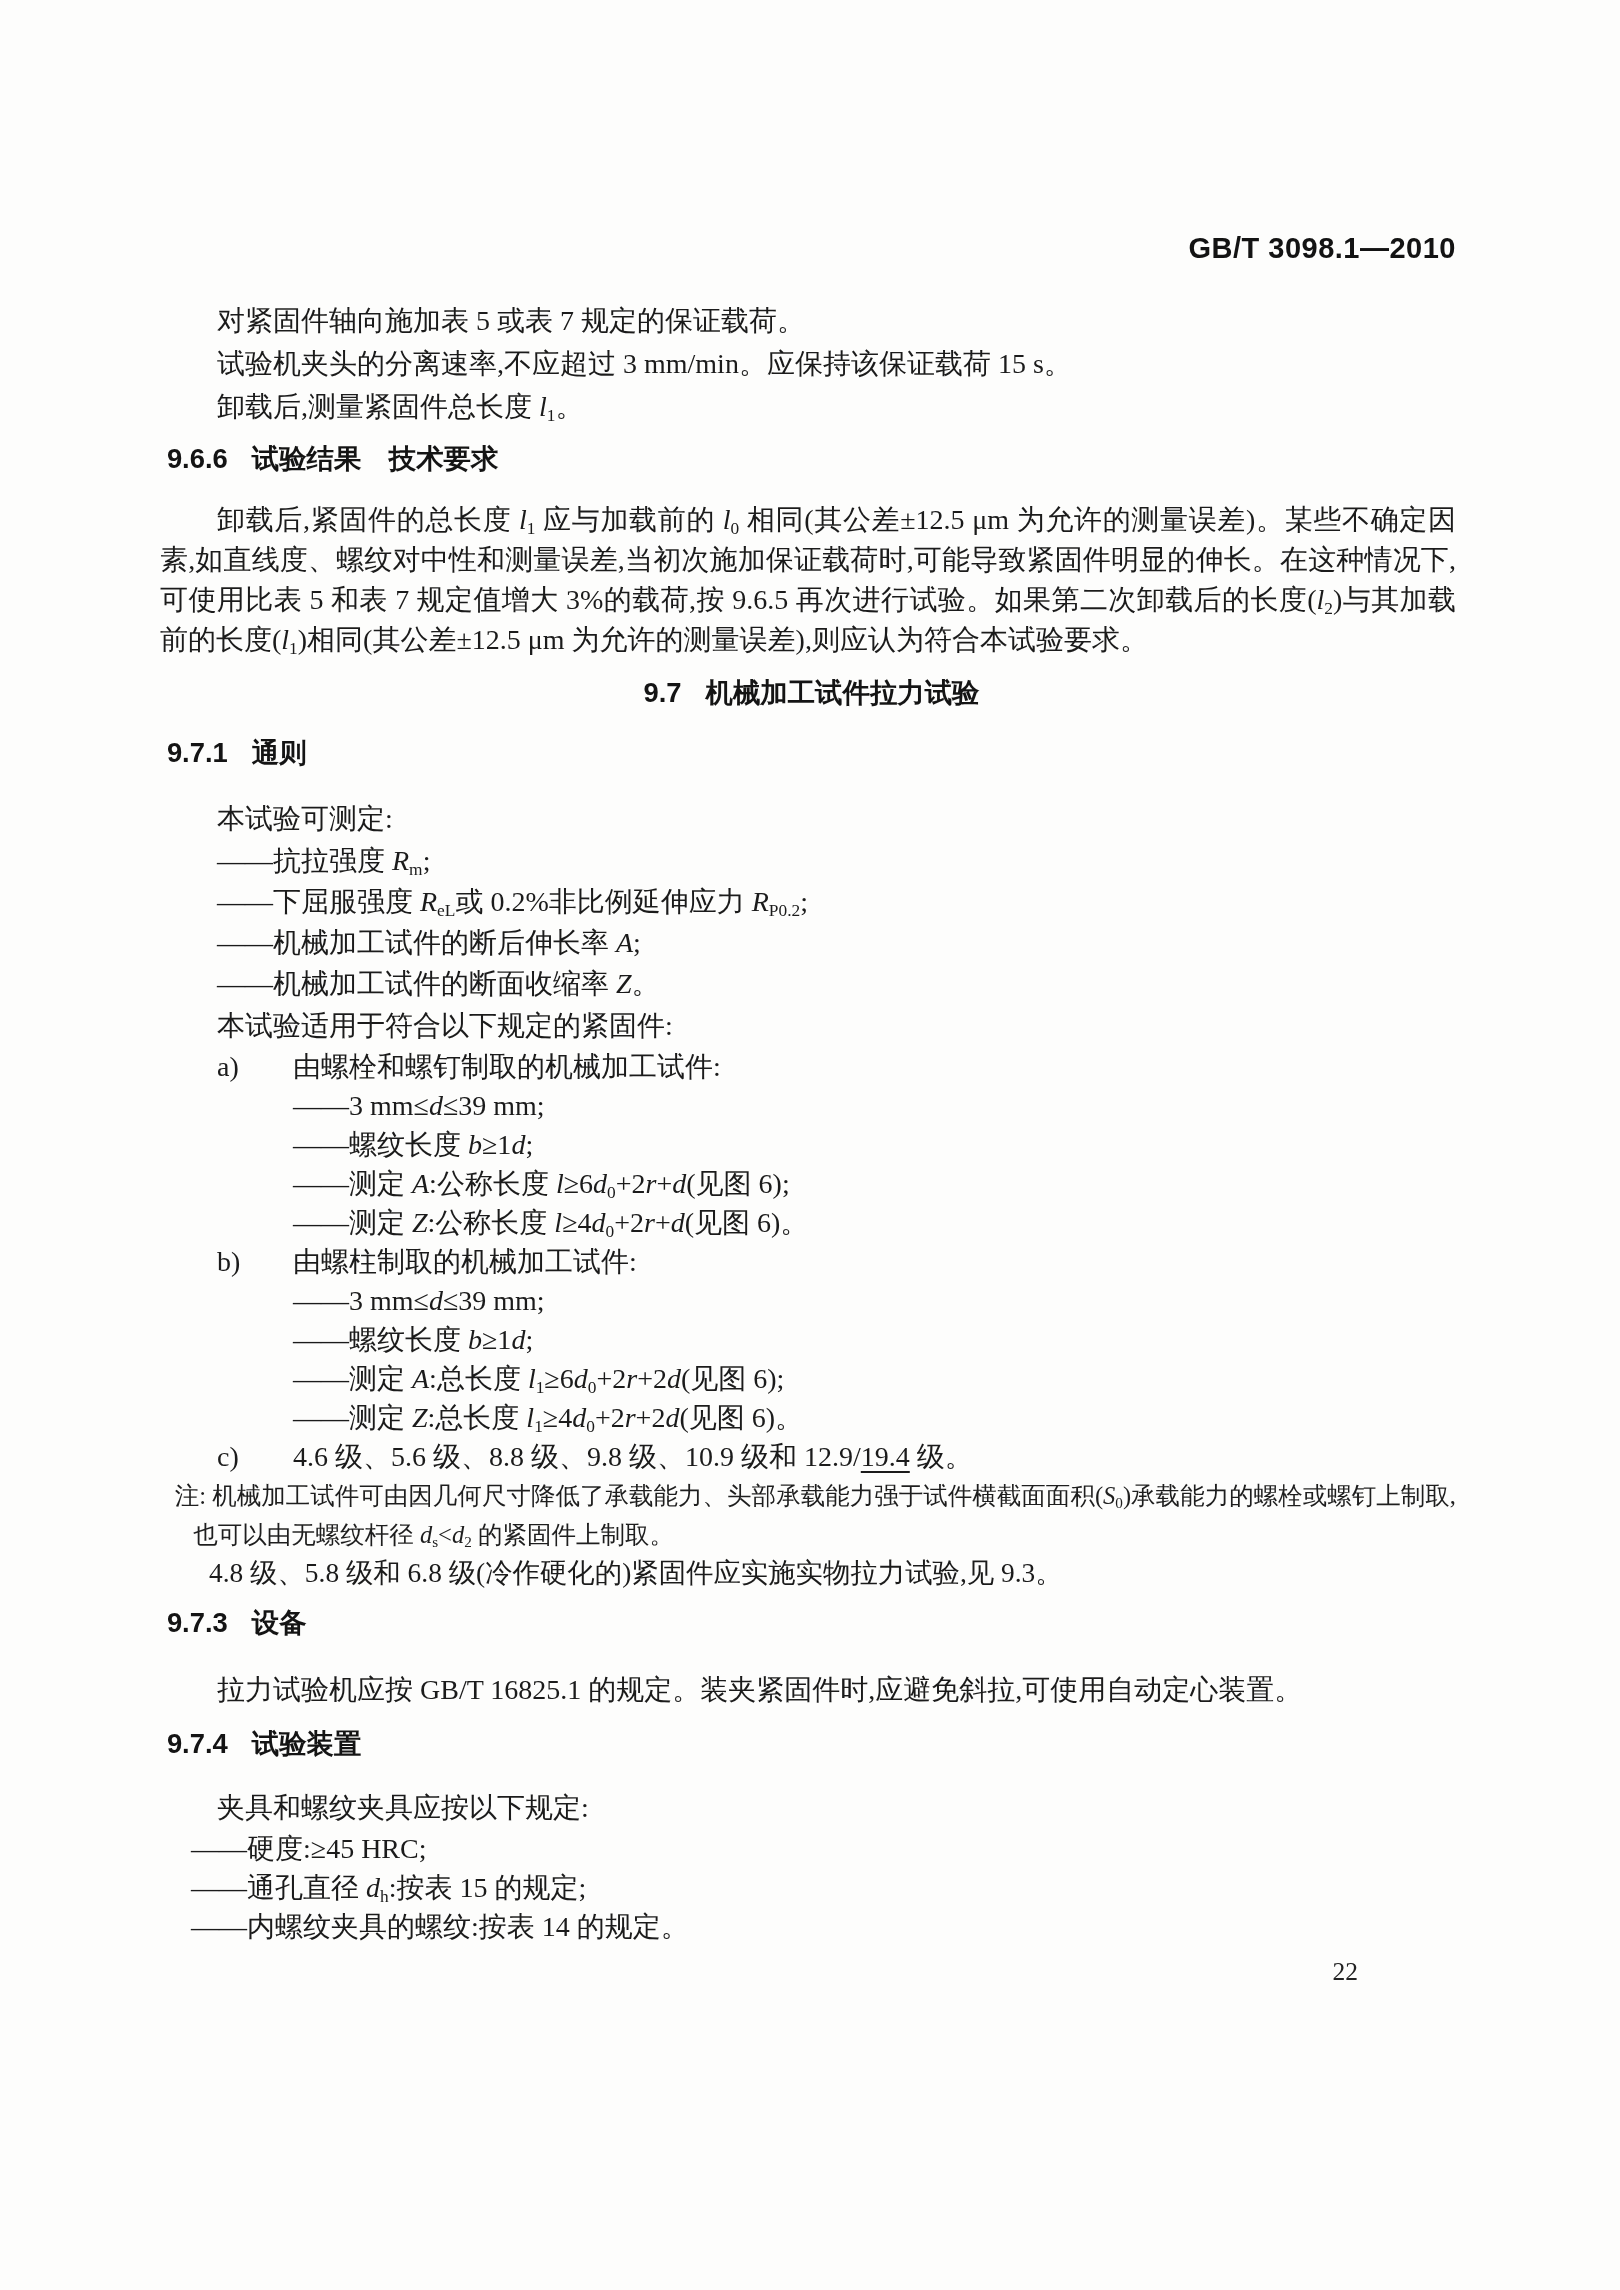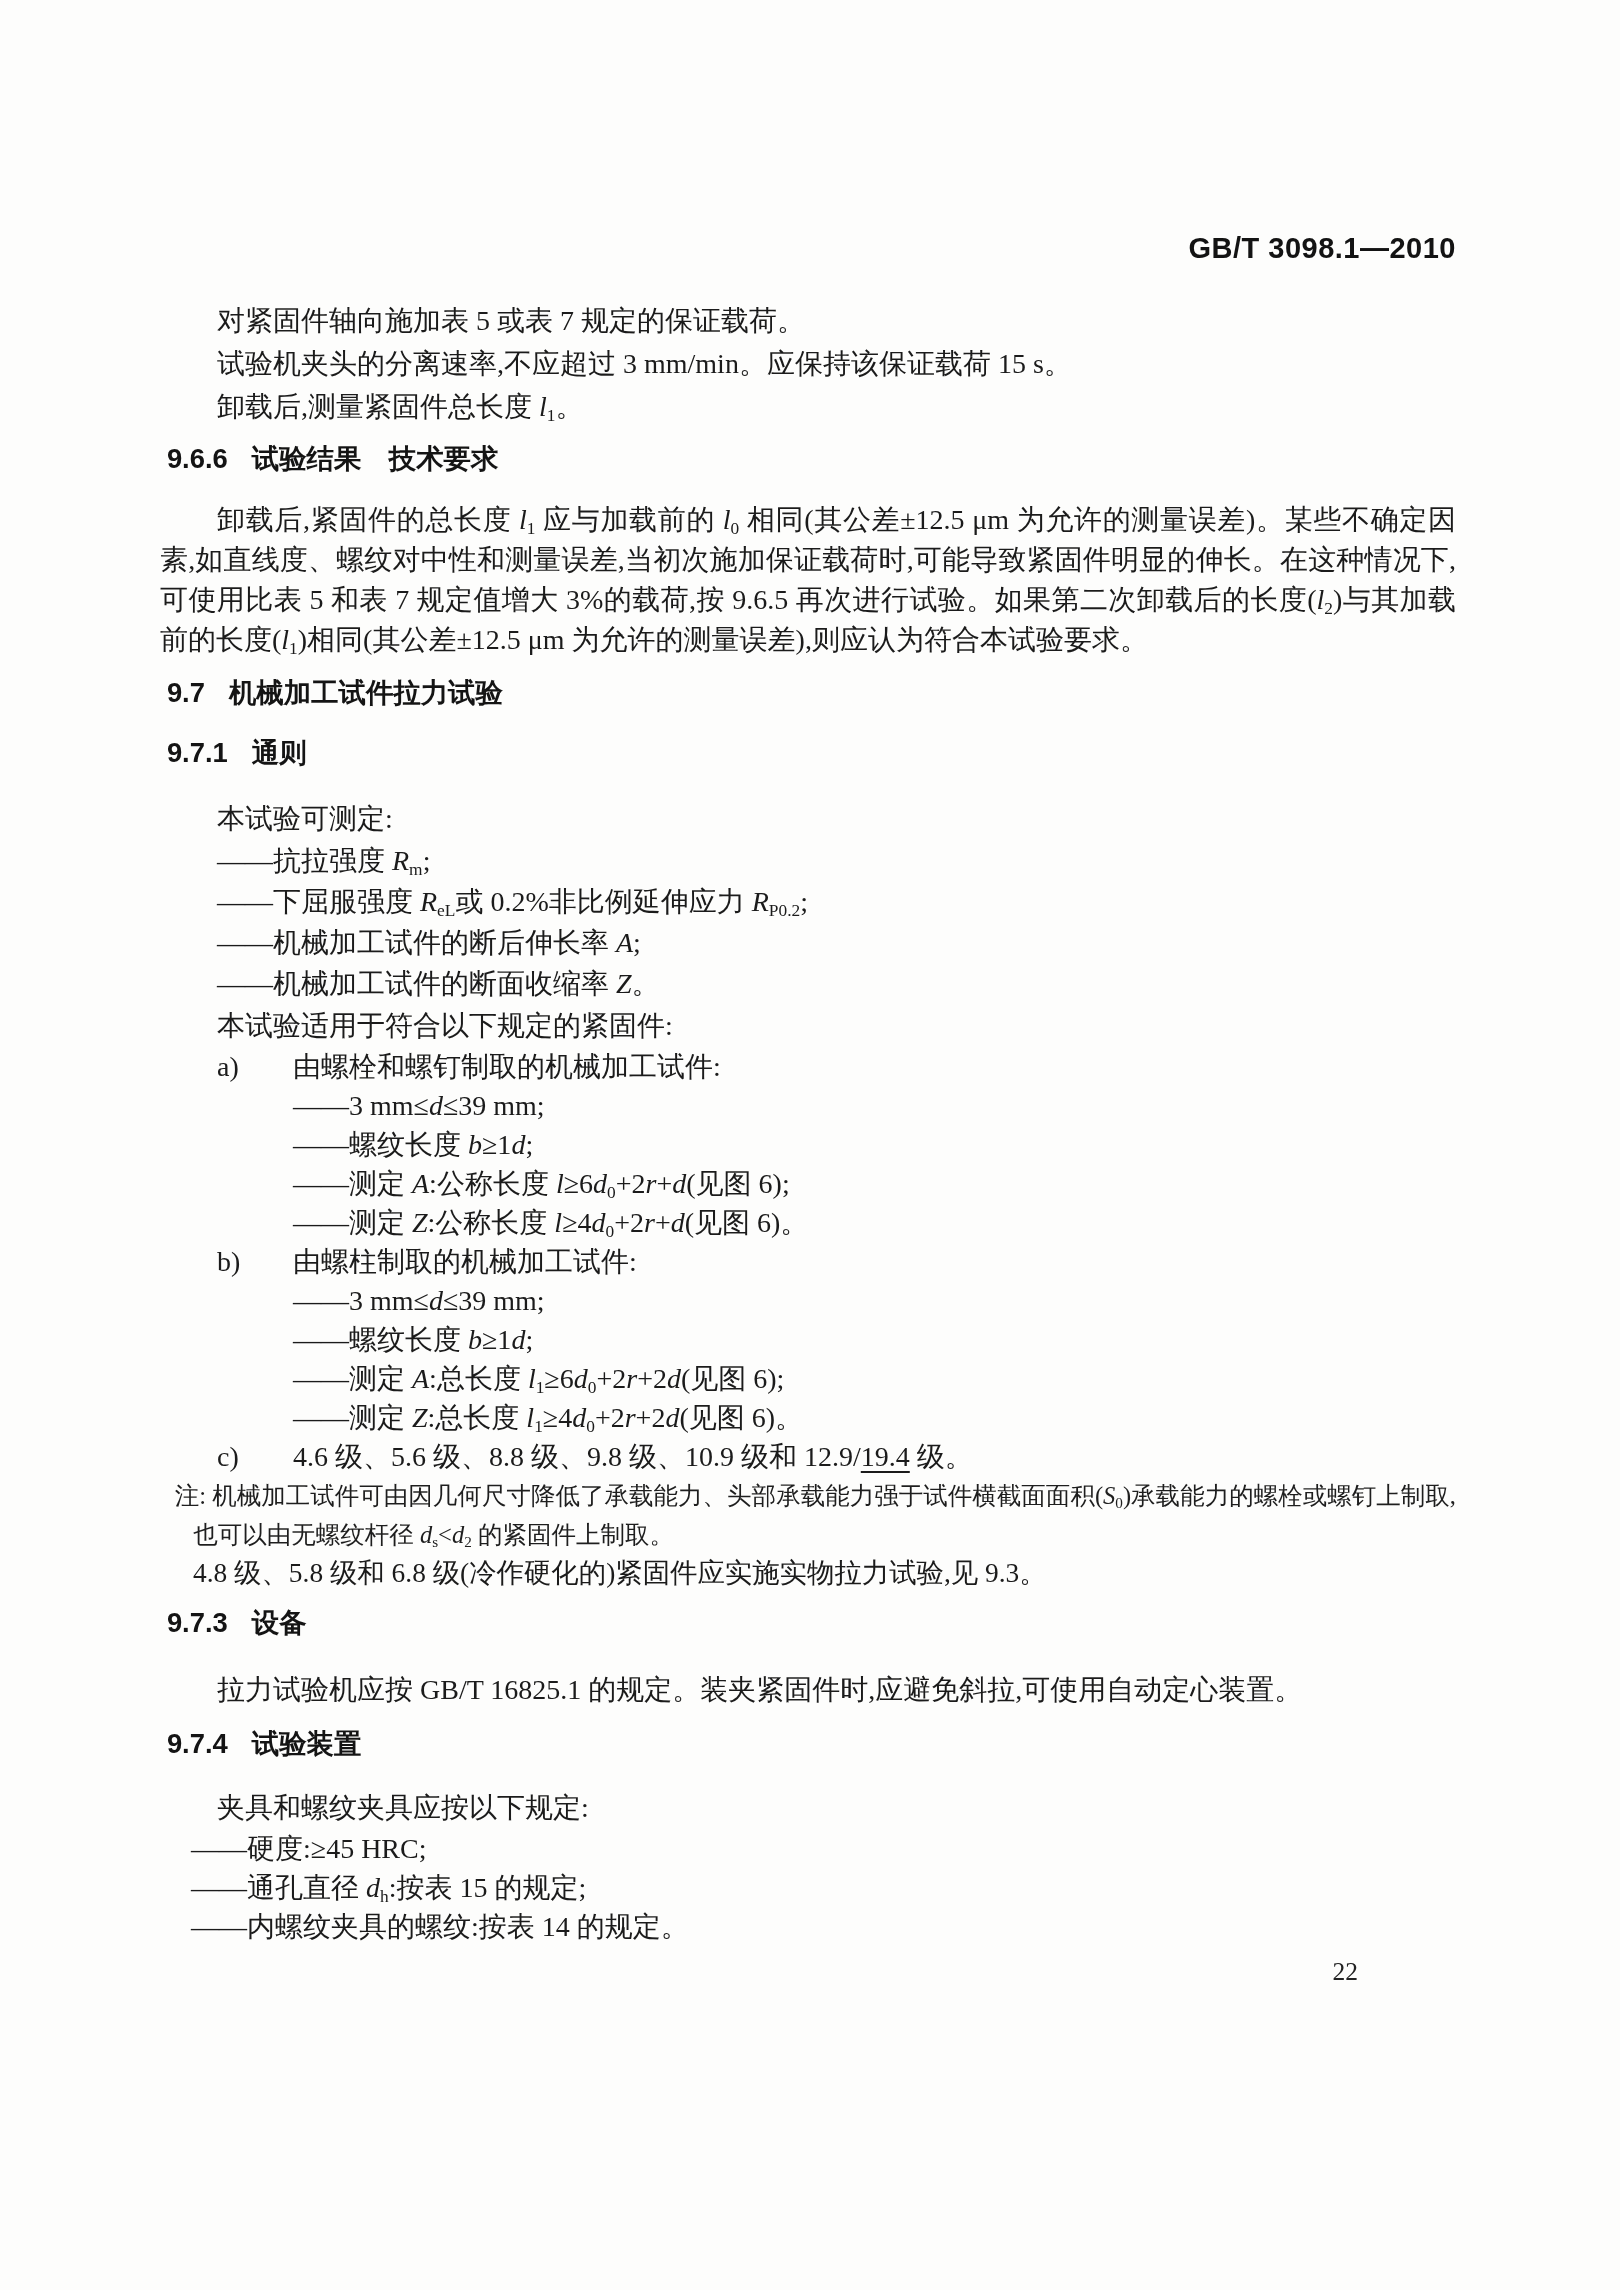--- a/index.html
+++ b/index.html
@@ -24,37 +24,37 @@
   .ind{text-indent:57px;}
   .para{font-size:28px;line-height:40px;text-align:justify;text-indent:57px;margin:0;}
 
   .h{
     display:flex;gap:24px;
     font-family:"Liberation Sans","DejaVu Sans",sans-serif;
     font-weight:700;font-size:27.4px;line-height:33px;color:#141414;
   }
   .h .hnum{flex:none;}
   .h966{margin:13.7px 0 25.5px 6.9px;}
-  .h97 {margin:15.7px 0 27.4px 6.9px;}
+  .h97 {margin:15.7px 0 27.4px 6.9px;justify-content:center;}
   .h971{margin:0 0 27.4px 6.9px;}
   .h972{margin:15.7px 0 23.5px 6.9px;}
   .h973{margin:13.7px 0 29px 6.9px;}
   .h974{margin:15.7px 0 25.5px 6.9px;}
 
   .dash1{font-size:28px;line-height:41px;margin-left:57px;}
   .abc{display:flex;font-size:28px;line-height:39px;margin-left:57px;}
   .abc .lab{flex:none;width:76px;}
   .dash2{font-size:28px;line-height:39px;margin-left:133px;}
   .fixture{font-size:28px;line-height:39px;margin-left:31px;}
 
   .note{
     font-size:24.5px;line-height:39px;text-align:justify;
     margin-left:14.7px;padding-left:18.6px;text-indent:-18.6px;color:#1e1e1e;
   }
-  .p48{font-size:27.4px;line-height:39px;margin-left:33px;}
+  .p48{font-size:27.4px;line-height:39px;margin-left:49px;}
 
   .i{font-style:italic;font-family:"Liberation Serif","DejaVu Serif",serif;}
   .sub{font-size:0.62em;vertical-align:-0.28em;line-height:0;}
   .u{text-decoration:underline;text-underline-offset:4.9px;}
 
   .pagenum{
     text-align:right;padding-right:98px;margin-top:11.8px;
     font-size:25.5px;font-family:"Liberation Serif","DejaVu Serif",serif;color:#222;
   }
 </style>

